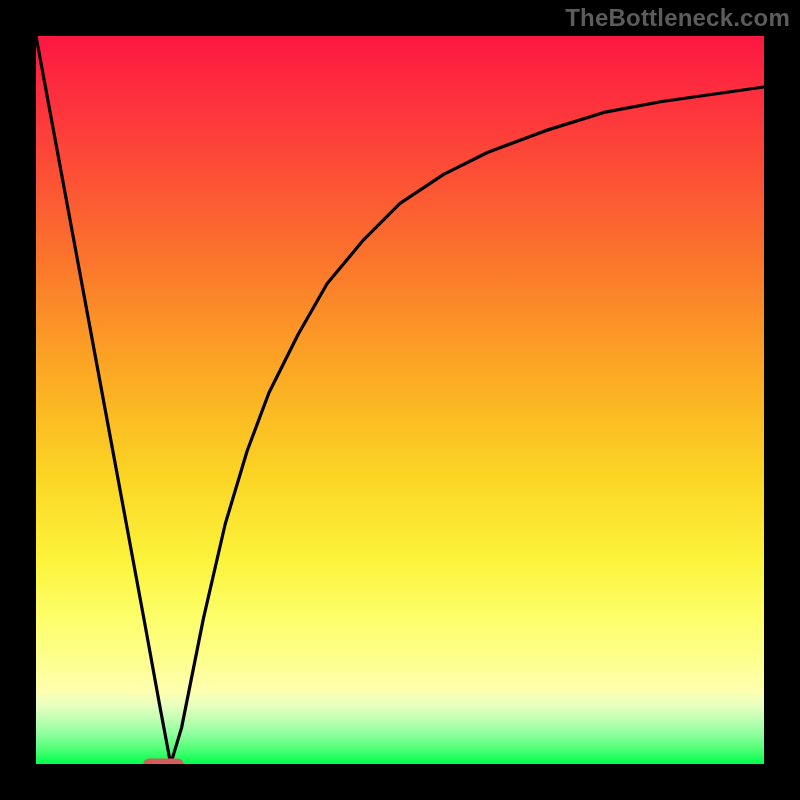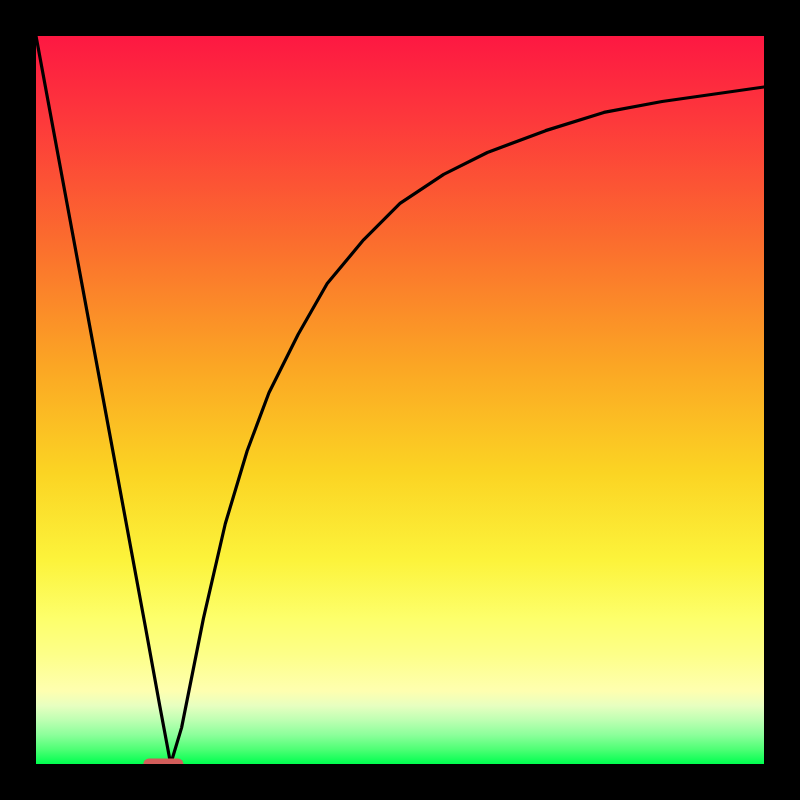--- a/index.html
+++ b/index.html
@@ -56,20 +56,21 @@
     left: 0;
     top: 0;
     width: 728px;
     height: 728px;
   }
 </style>
 </head>
 <body>
 
 <div class="outer">
+  <div class="attribution">TheBottleneck.com</div>
   <div class="plot-frame">
     <svg class="curve-svg" viewBox="0 0 728 728" preserveAspectRatio="none">
       <g id="curve-group">
           <path d="M0.00 0.00 L36.40 196.56 L72.80 393.12 L109.20 589.68 L123.76 669.76 L134.68 728.00 L145.60 691.60 L167.44 582.40 L189.28 487.76 L211.12 414.96 L232.96 356.72 L262.08 298.48 L291.20 247.52 L327.60 203.84 L364.00 167.44 L407.68 138.32 L451.36 116.48 L509.60 94.64 L567.84 76.44 L626.08 65.52 L677.04 58.24 L728.00 50.96" fill="none" stroke="#000000" stroke-width="3.2" stroke-linejoin="round" stroke-linecap="round"></path>
         </g>
       <g id="marker-group">
           <rect x="107.38" y="722.54" width="40.04" height="10.92" rx="5.46" ry="5.46" fill="#d25d5a"></rect>
         </g>
     </svg>
   </div>

